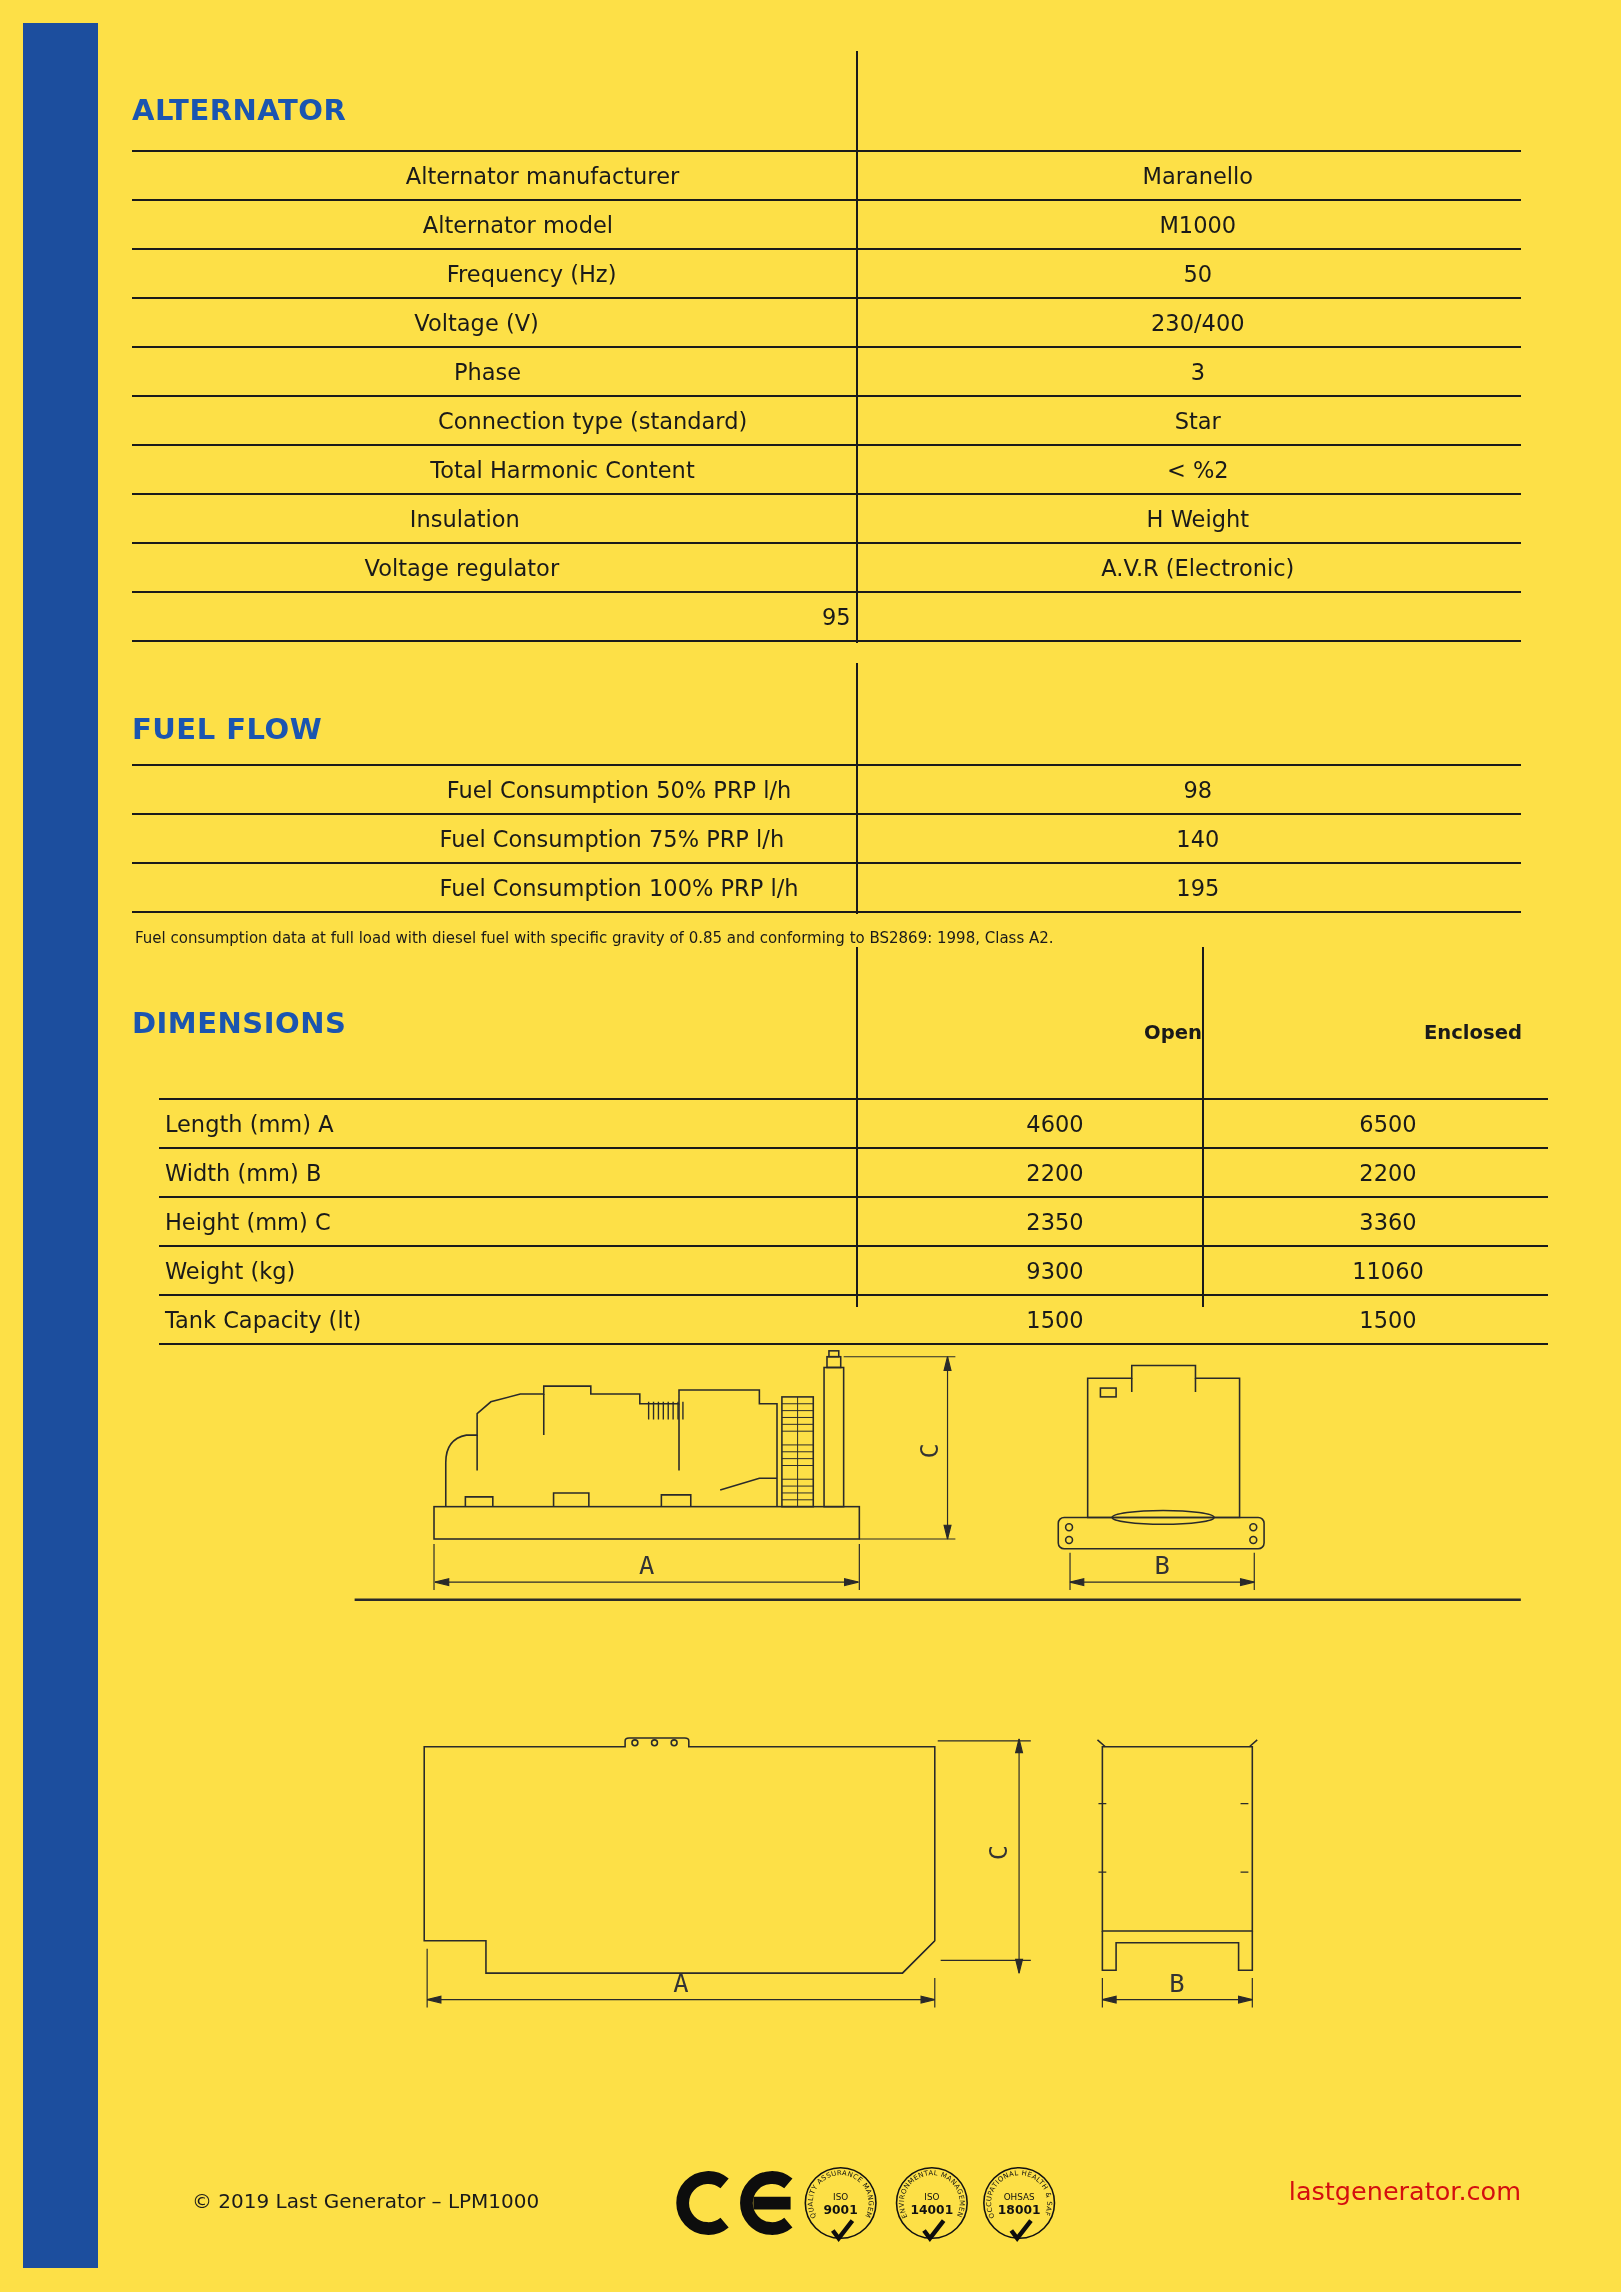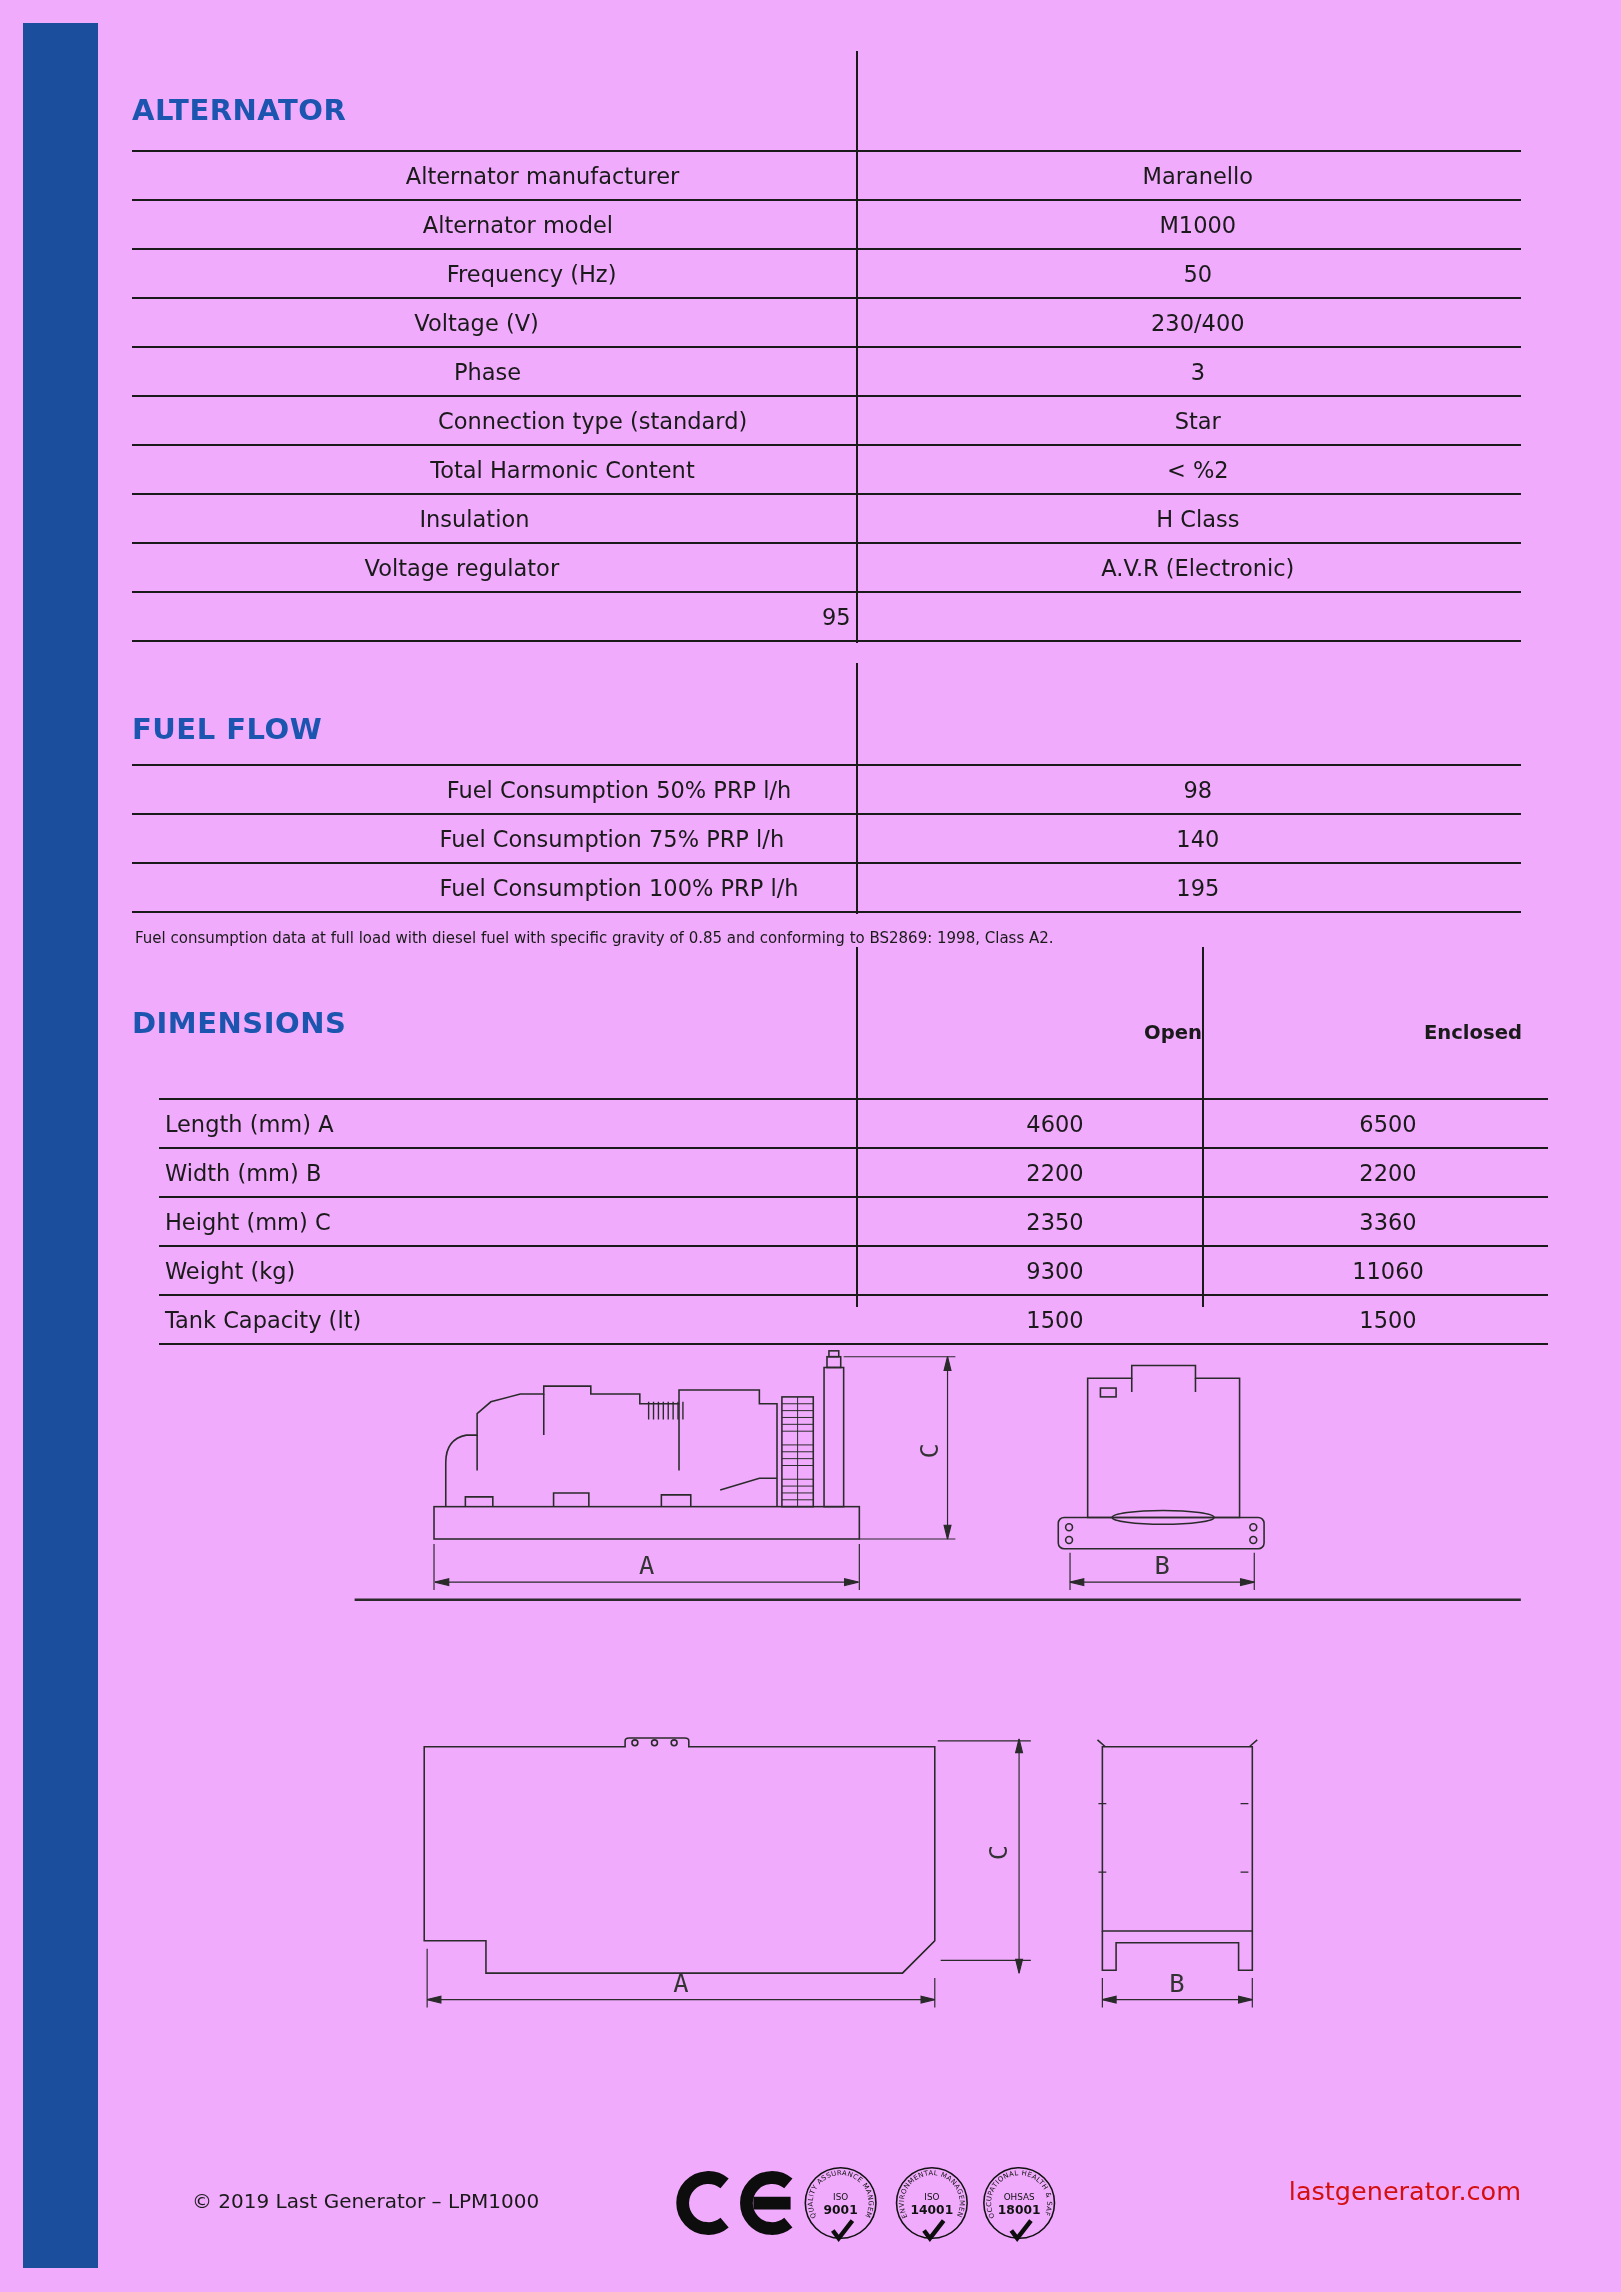--- a/index.html
+++ b/index.html
@@ -1,16 +1,16 @@
 <!DOCTYPE html>
 <html><head>
 <meta charset="utf-8">
 <style>
   html,body{margin:0;padding:0;background:#888;}
-  .page{position:relative;width:1621px;height:2293px;background:#f0abfc;overflow:hidden;
+  .page{position:relative;width:1621px;height:2293px;background:#fde047;overflow:hidden;
         font-family:"DejaVu Sans","Liberation Sans",sans-serif;color:#1a1a1a;}
   .accent-bar{position:absolute;left:22.5px;top:22.5px;width:75px;height:2245px;background:#1c4e9e;}
   .sec-title{position:absolute;left:132px;font-weight:bold;font-size:29px;letter-spacing:0.5px;color:#1b55b0;}
   .tbl{position:absolute;left:132px;width:1389px;border-top:2.9px solid #1a1a1a;}
   .tbl .row{display:flex;align-items:center;height:47px;border-bottom:2px solid #1a1a1a;font-size:22.5px;justify-content:center;}
   .tbl .row:last-child{border-bottom:2.9px solid #1a1a1a;}
   .cell-label{width:723px;padding-left:5.9px;box-sizing:border-box;white-space:nowrap;}
   .cell-value{padding-left:19.6px;white-space:nowrap;}
   .cell-open{width:346px;text-align:center;}
   .cell-enclosed{width:320px;text-align:center;}
@@ -57,21 +57,21 @@
     <div class="row">
         <div class="cell-label">Connection type (standard)</div>
         <div class="cell-value">Star</div>
       </div>
     <div class="row">
         <div class="cell-label">Total Harmonic Content</div>
         <div class="cell-value">&lt; %2</div>
       </div>
     <div class="row">
         <div class="cell-label">Insulation</div>
-        <div class="cell-value">H Class</div>
+        <div class="cell-value">H Weight</div>
       </div>
     <div class="row">
         <div class="cell-label">Voltage regulator</div>
         <div class="cell-value">A.V.R (Electronic)</div>
       </div>
     <div class="row">
         <div class="cell-value">95</div>
       </div>
   </div>
   <div class="vline" style="left:856px;top:51px;height:592px;"></div>

